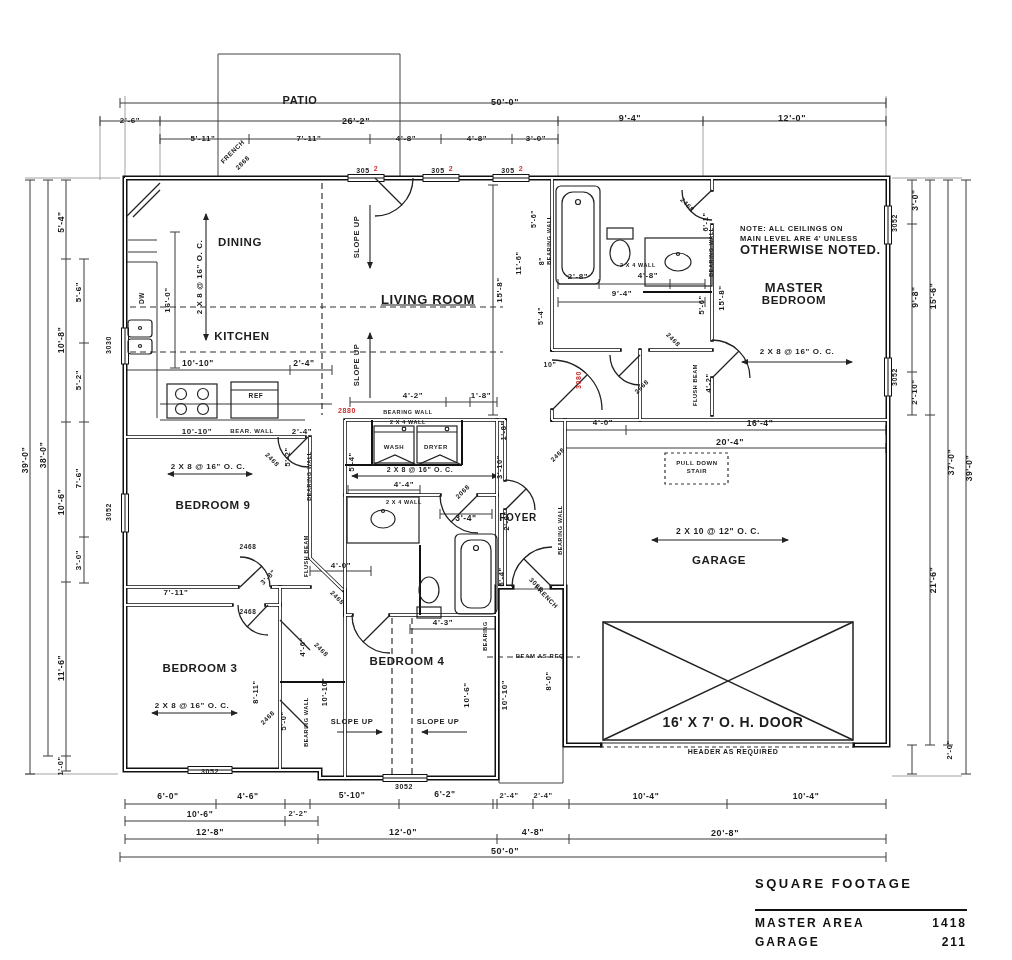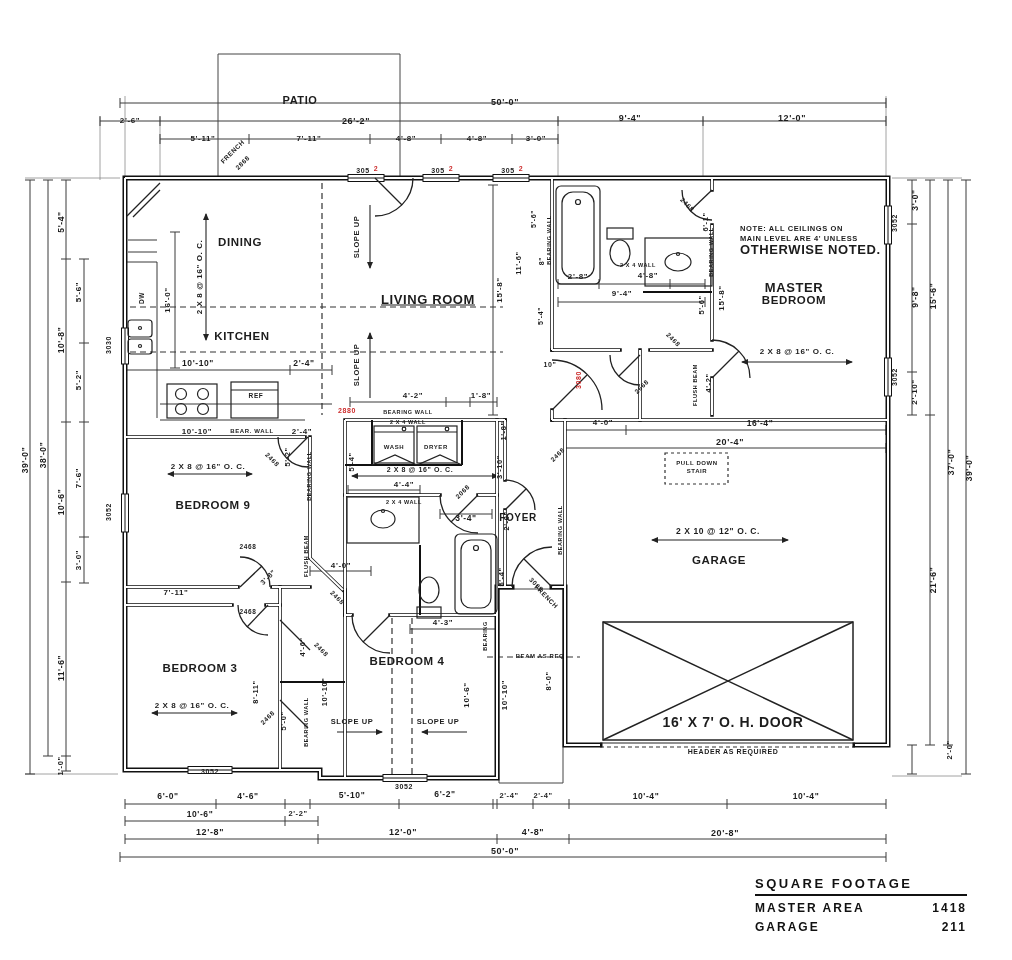--- a/index.html
+++ b/index.html
@@ -5,21 +5,21 @@
   html,body{margin:0;padding:0;background:#fff;}
   #stage{position:relative;width:1012px;height:960px;background:#fff;overflow:hidden;
          font-family:"Liberation Sans", sans-serif;}
   #plan-svg{position:absolute;left:0;top:0;}
   #labels{position:absolute;left:0;top:0;width:100%;height:100%;}
   .lbl{position:absolute;font-weight:bold;color:#1c1c1c;white-space:nowrap;
        letter-spacing:0.6px;line-height:1;}
   .lbl.red{color:#cc2b2b;}
   .sqft{position:absolute;left:755px;top:876px;width:212px;color:#111;}
   .sqft-title{font-size:13px;font-weight:bold;letter-spacing:2.5px;
-              border-bottom:2px solid #111;padding-bottom:3px;}
+              border-bottom:2px solid #111;padding-bottom:18px;}
   .sqft-row{display:flex;justify-content:space-between;font-size:12px;
             font-weight:bold;letter-spacing:2px;margin-top:5px;}
 </style>
 </head>
 <body>
 
 <div id="stage">
 
 <svg id="plan-svg" width="1012" height="960" viewBox="0 0 1012 960">
   <defs>

